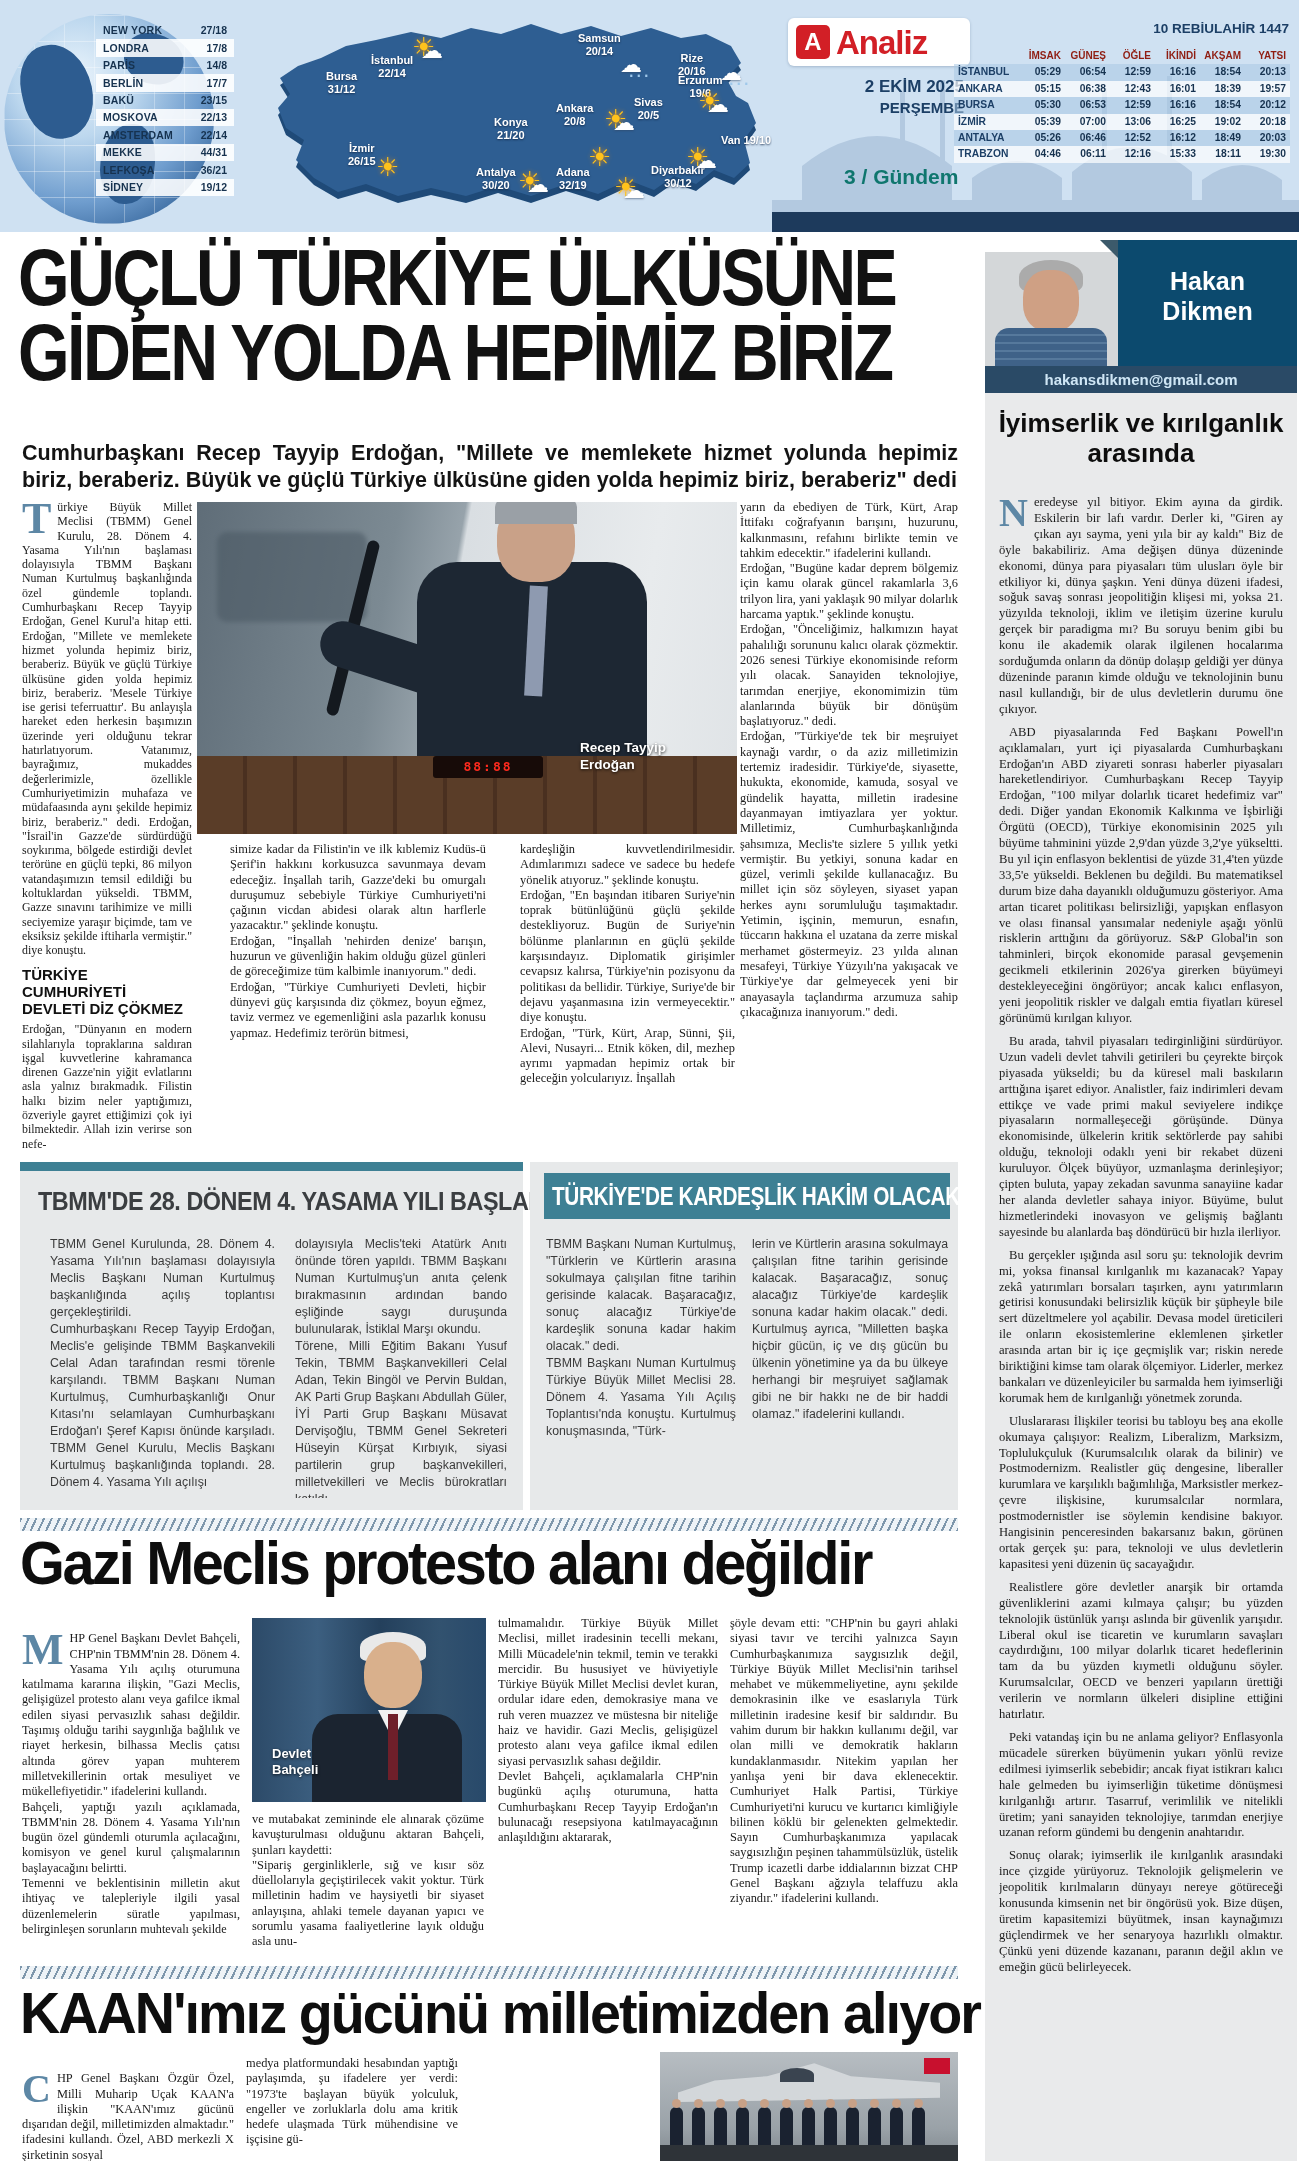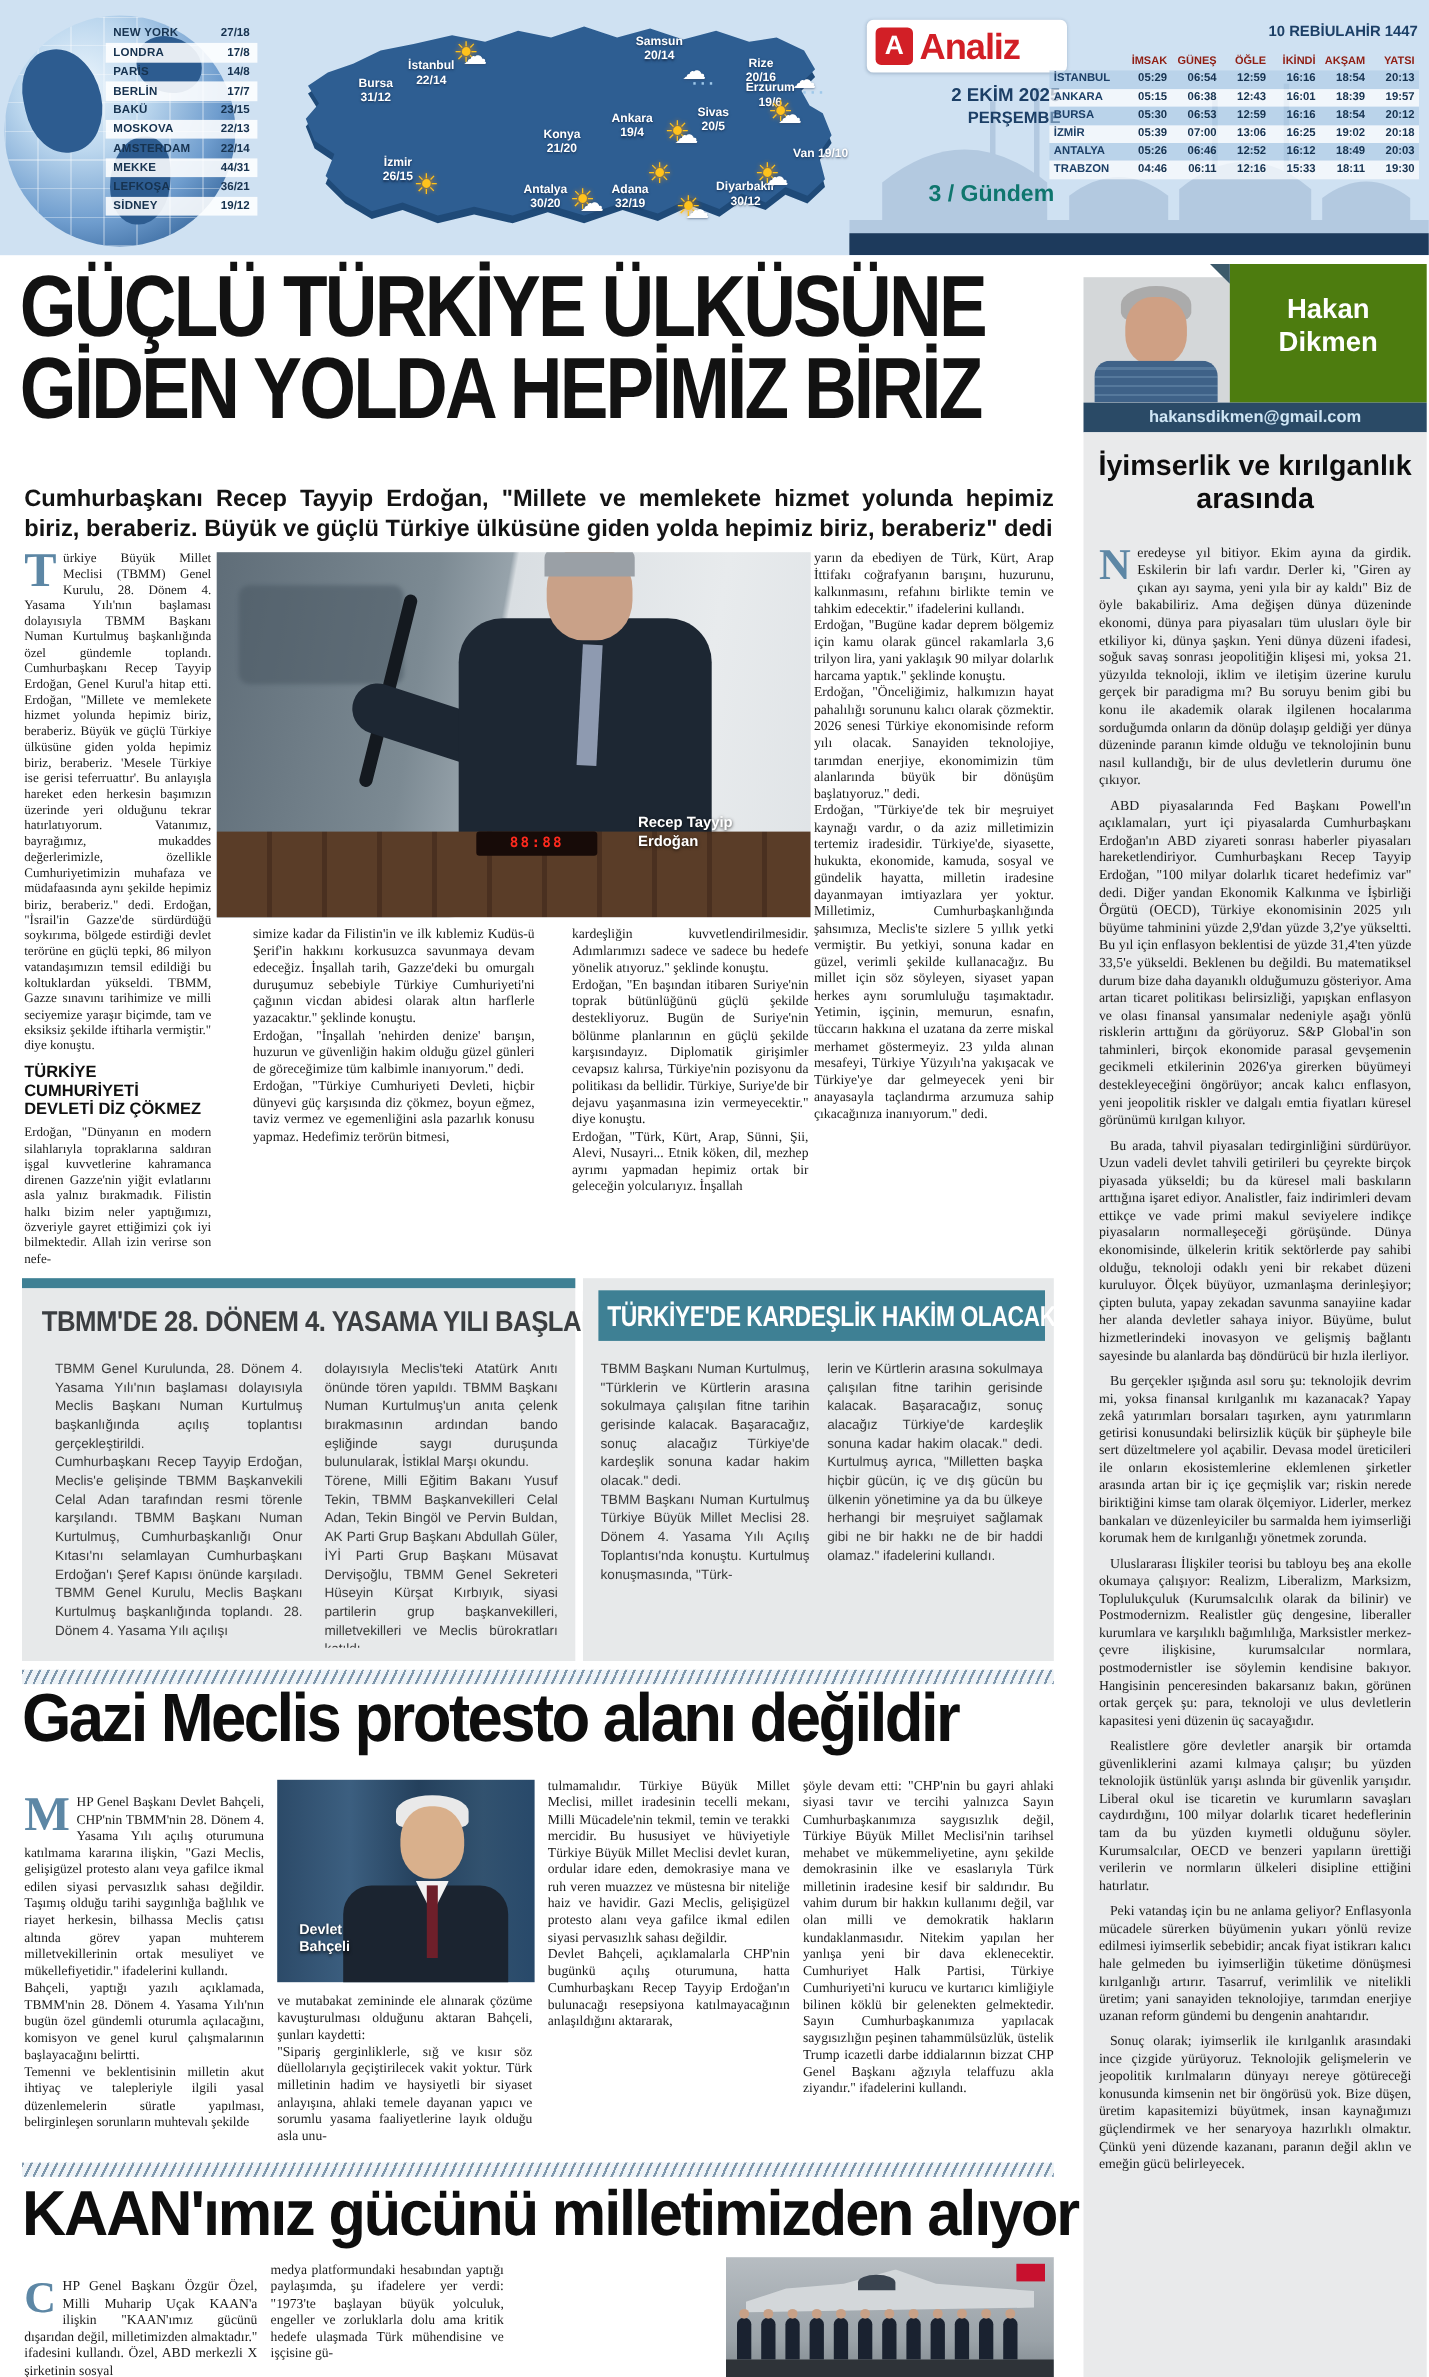--- a/index.html
+++ b/index.html
@@ -128,21 +128,21 @@
   #photo3 .pp:before{content:"";position:absolute;left:2px;top:-8px;width:9px;height:9px;border-radius:50%;background:#c8a187;}
   #photo3 .flag{position:absolute;right:8px;top:6px;width:26px;height:16px;background:#c8102e;}
 
   
   #side{left:985px;top:238px;width:312px;height:1923px;}
   #cphoto{position:absolute;left:0px;top:14px;width:133px;height:114px;background:#d4d7d9;overflow:hidden;}
   #cphoto .hair{position:absolute;left:34px;top:8px;width:64px;height:34px;background:#ababab;border-radius:50% 50% 30% 30%;}
   #cphoto .face{position:absolute;left:38px;top:18px;width:56px;height:62px;background:#cfa084;border-radius:44%;}
   #cphoto .shirt{position:absolute;left:10px;top:76px;width:112px;height:38px;border-radius:14px 14px 0 0;
     background:repeating-linear-gradient(0deg,#3f6288 0 6px,#56799c 6px 8px),#3f6288;}
-  #namebox{position:absolute;left:133px;top:2px;width:179px;height:126px;background:#4d7c0f;}
+  #namebox{position:absolute;left:133px;top:2px;width:179px;height:126px;background:#0c4a6e;}
   #namebox:before{content:"";position:absolute;left:-18px;top:0;border-style:solid;border-width:0 18px 18px 0;border-color:transparent #3c5a6b transparent transparent;}
   #namebox .nm{margin-top:26px;text-align:center;color:#fff;font:800 25px/1.2 "Liberation Sans",sans-serif;}
   #emailbar{position:absolute;left:0;top:128px;width:312px;height:27px;background:#2a4a66;
     color:#cfe6f5;font:800 15px/27px "Liberation Sans",sans-serif;text-align:center;}
   #colbox{position:absolute;left:0;top:155px;width:312px;height:1768px;background:#e9eaeb;overflow:hidden;}
   #coltitle{margin:16px 10px 10px;text-align:center;font:700 26px/1.15 "Liberation Sans",sans-serif;color:#0d0d0d;}
   #colbody{position:absolute;left:14px;top:102px;width:284px;height:1660px;overflow:hidden;
     font:12.6px/15.9px "Liberation Serif",serif;color:#1b1b1b;text-align:justify;}
   #colbody p{margin:0 0 7px;text-indent:10px;}
   #colbody p:first-child{text-indent:0;}
@@ -225,21 +225,21 @@
           </div>
           <span class="wicon" style="left: 150px; top: 150px;">
             <span class="s">☀</span>
           </span>
           <div class="mcity" style="left: 268px; top: 108px;">
             <div>Konya</div>
             <div>21/20</div>
           </div>
           <div class="mcity" style="left: 330px; top: 94px;">
             <div>Ankara</div>
-            <div>19/4</div>
+            <div>20/8</div>
           </div>
           <span class="wicon" style="left: 378px; top: 102px;">
             <span class="s">☀</span>
             <span class="c">☁</span>
           </span>
           <div class="mcity" style="left: 250px; top: 158px;">
             <div>Antalya</div>
             <div>30/20</div>
           </div>
           <span class="wicon" style="left: 292px; top: 164px;">

